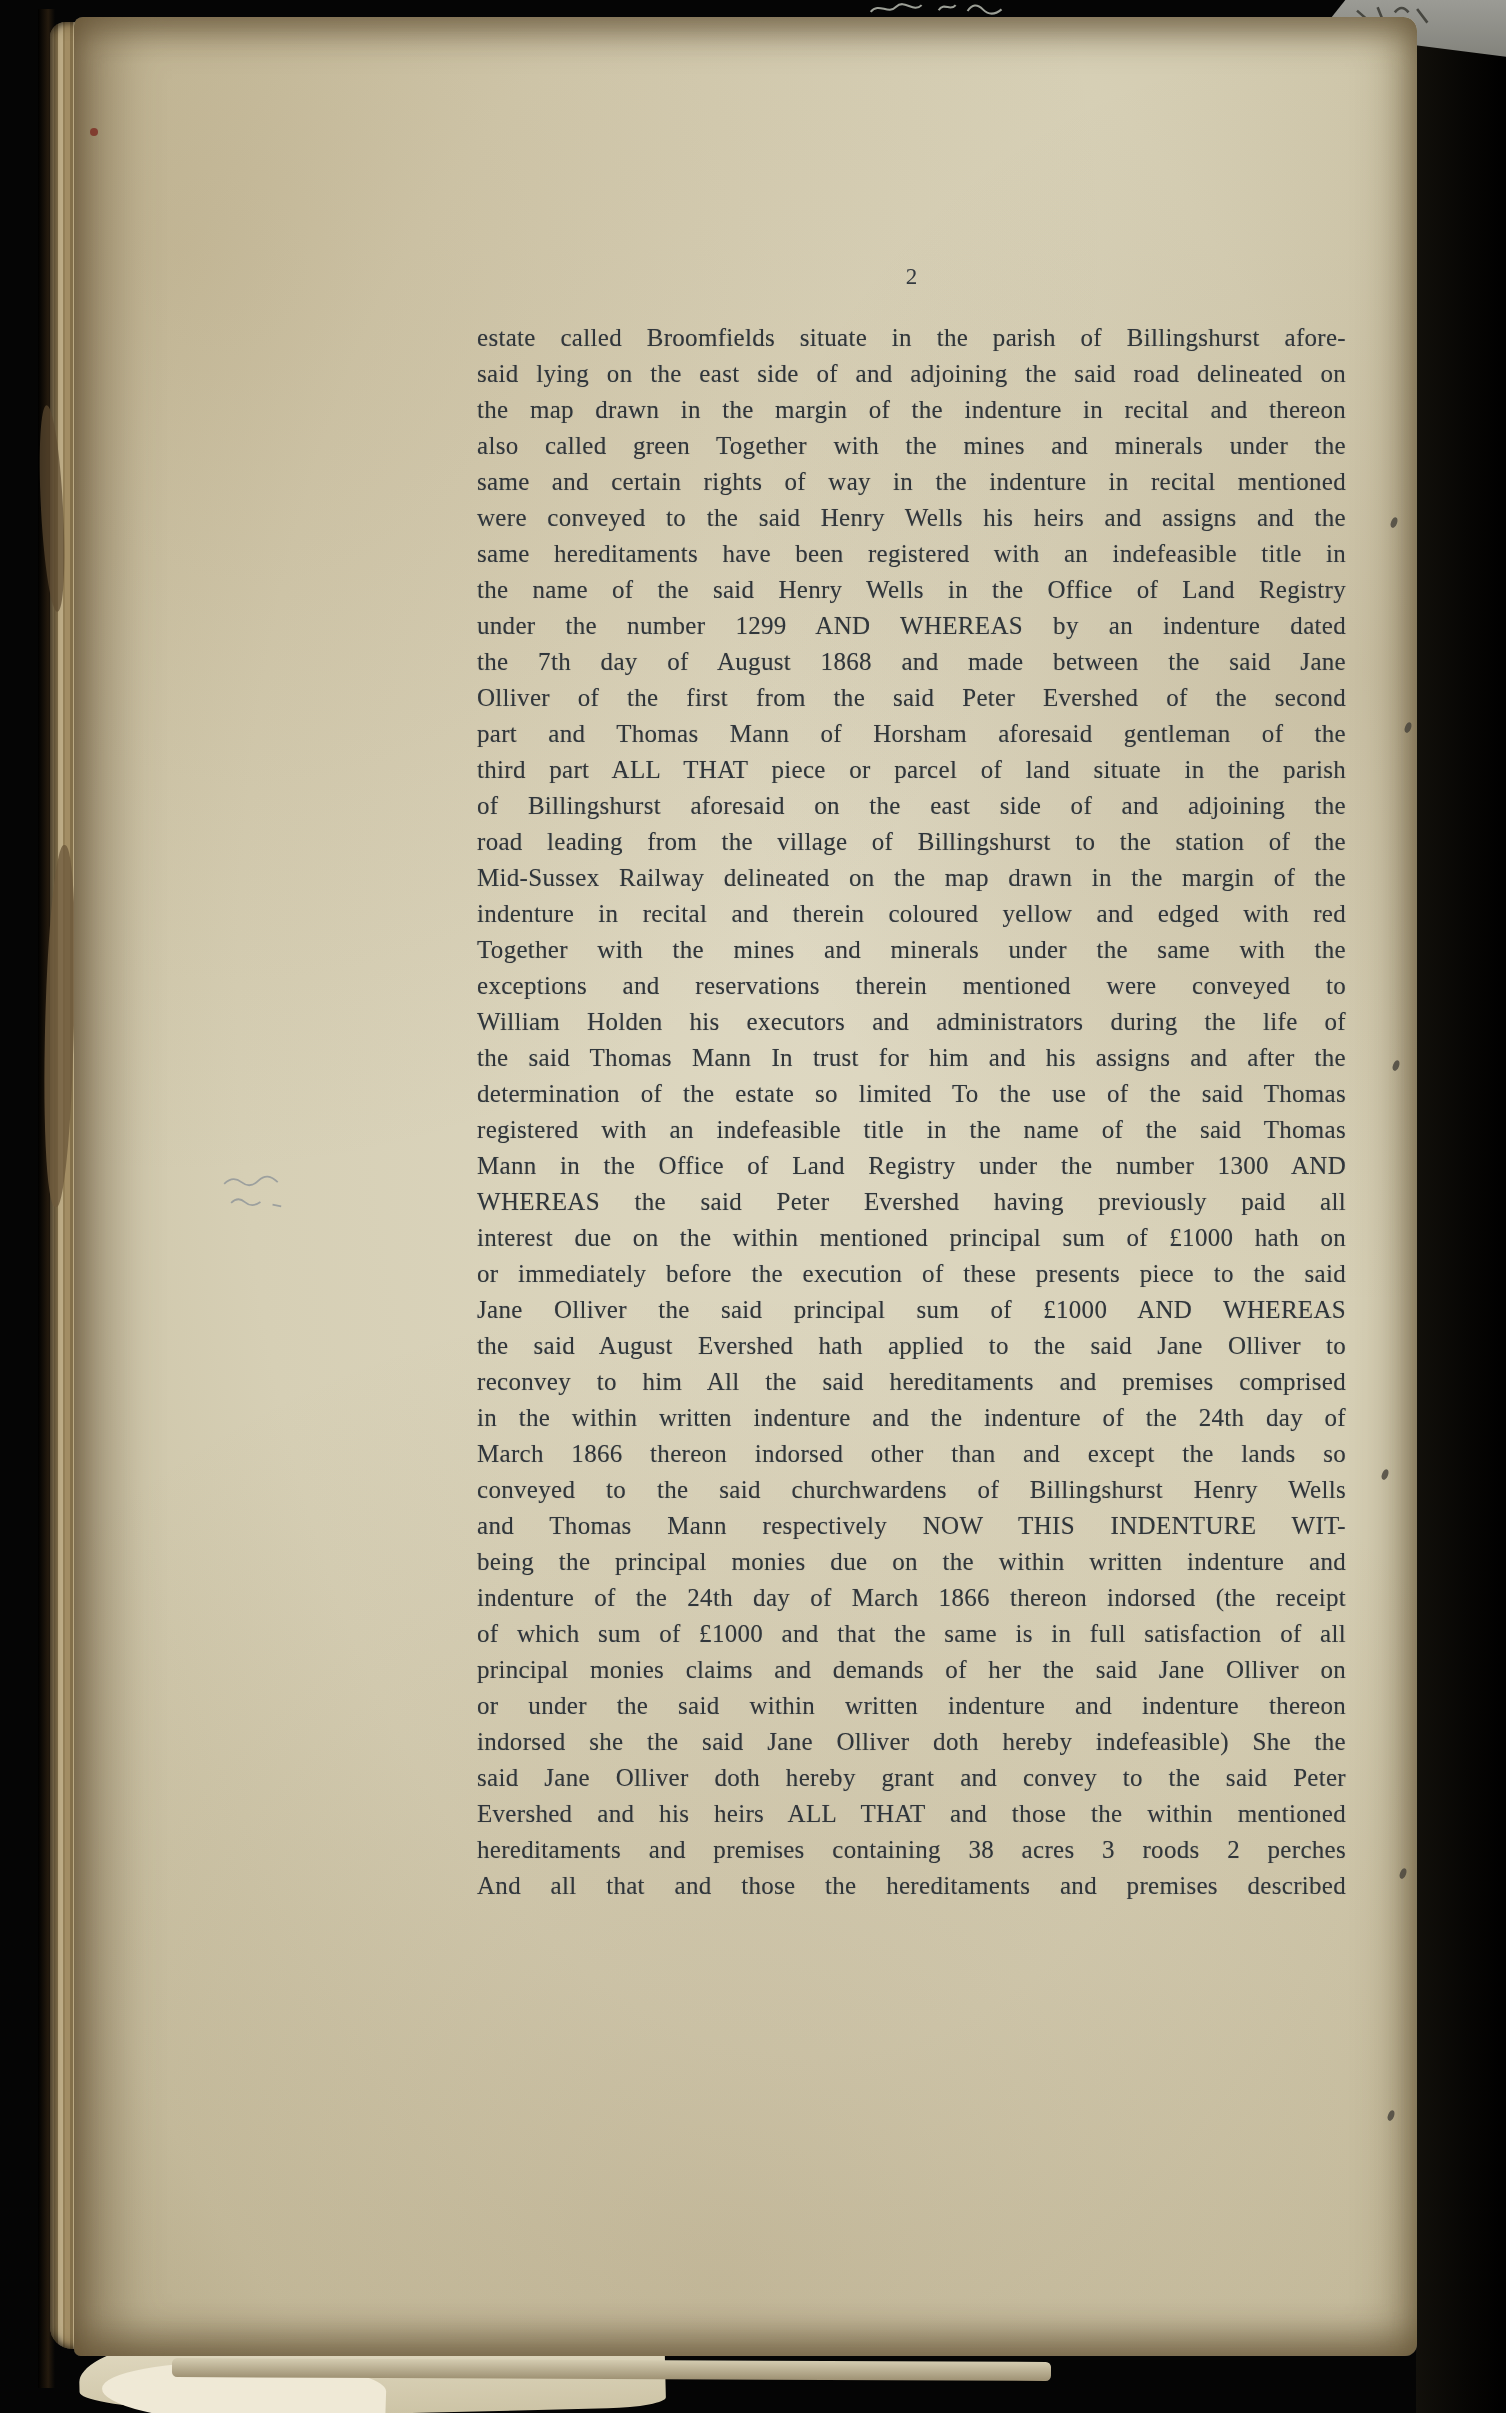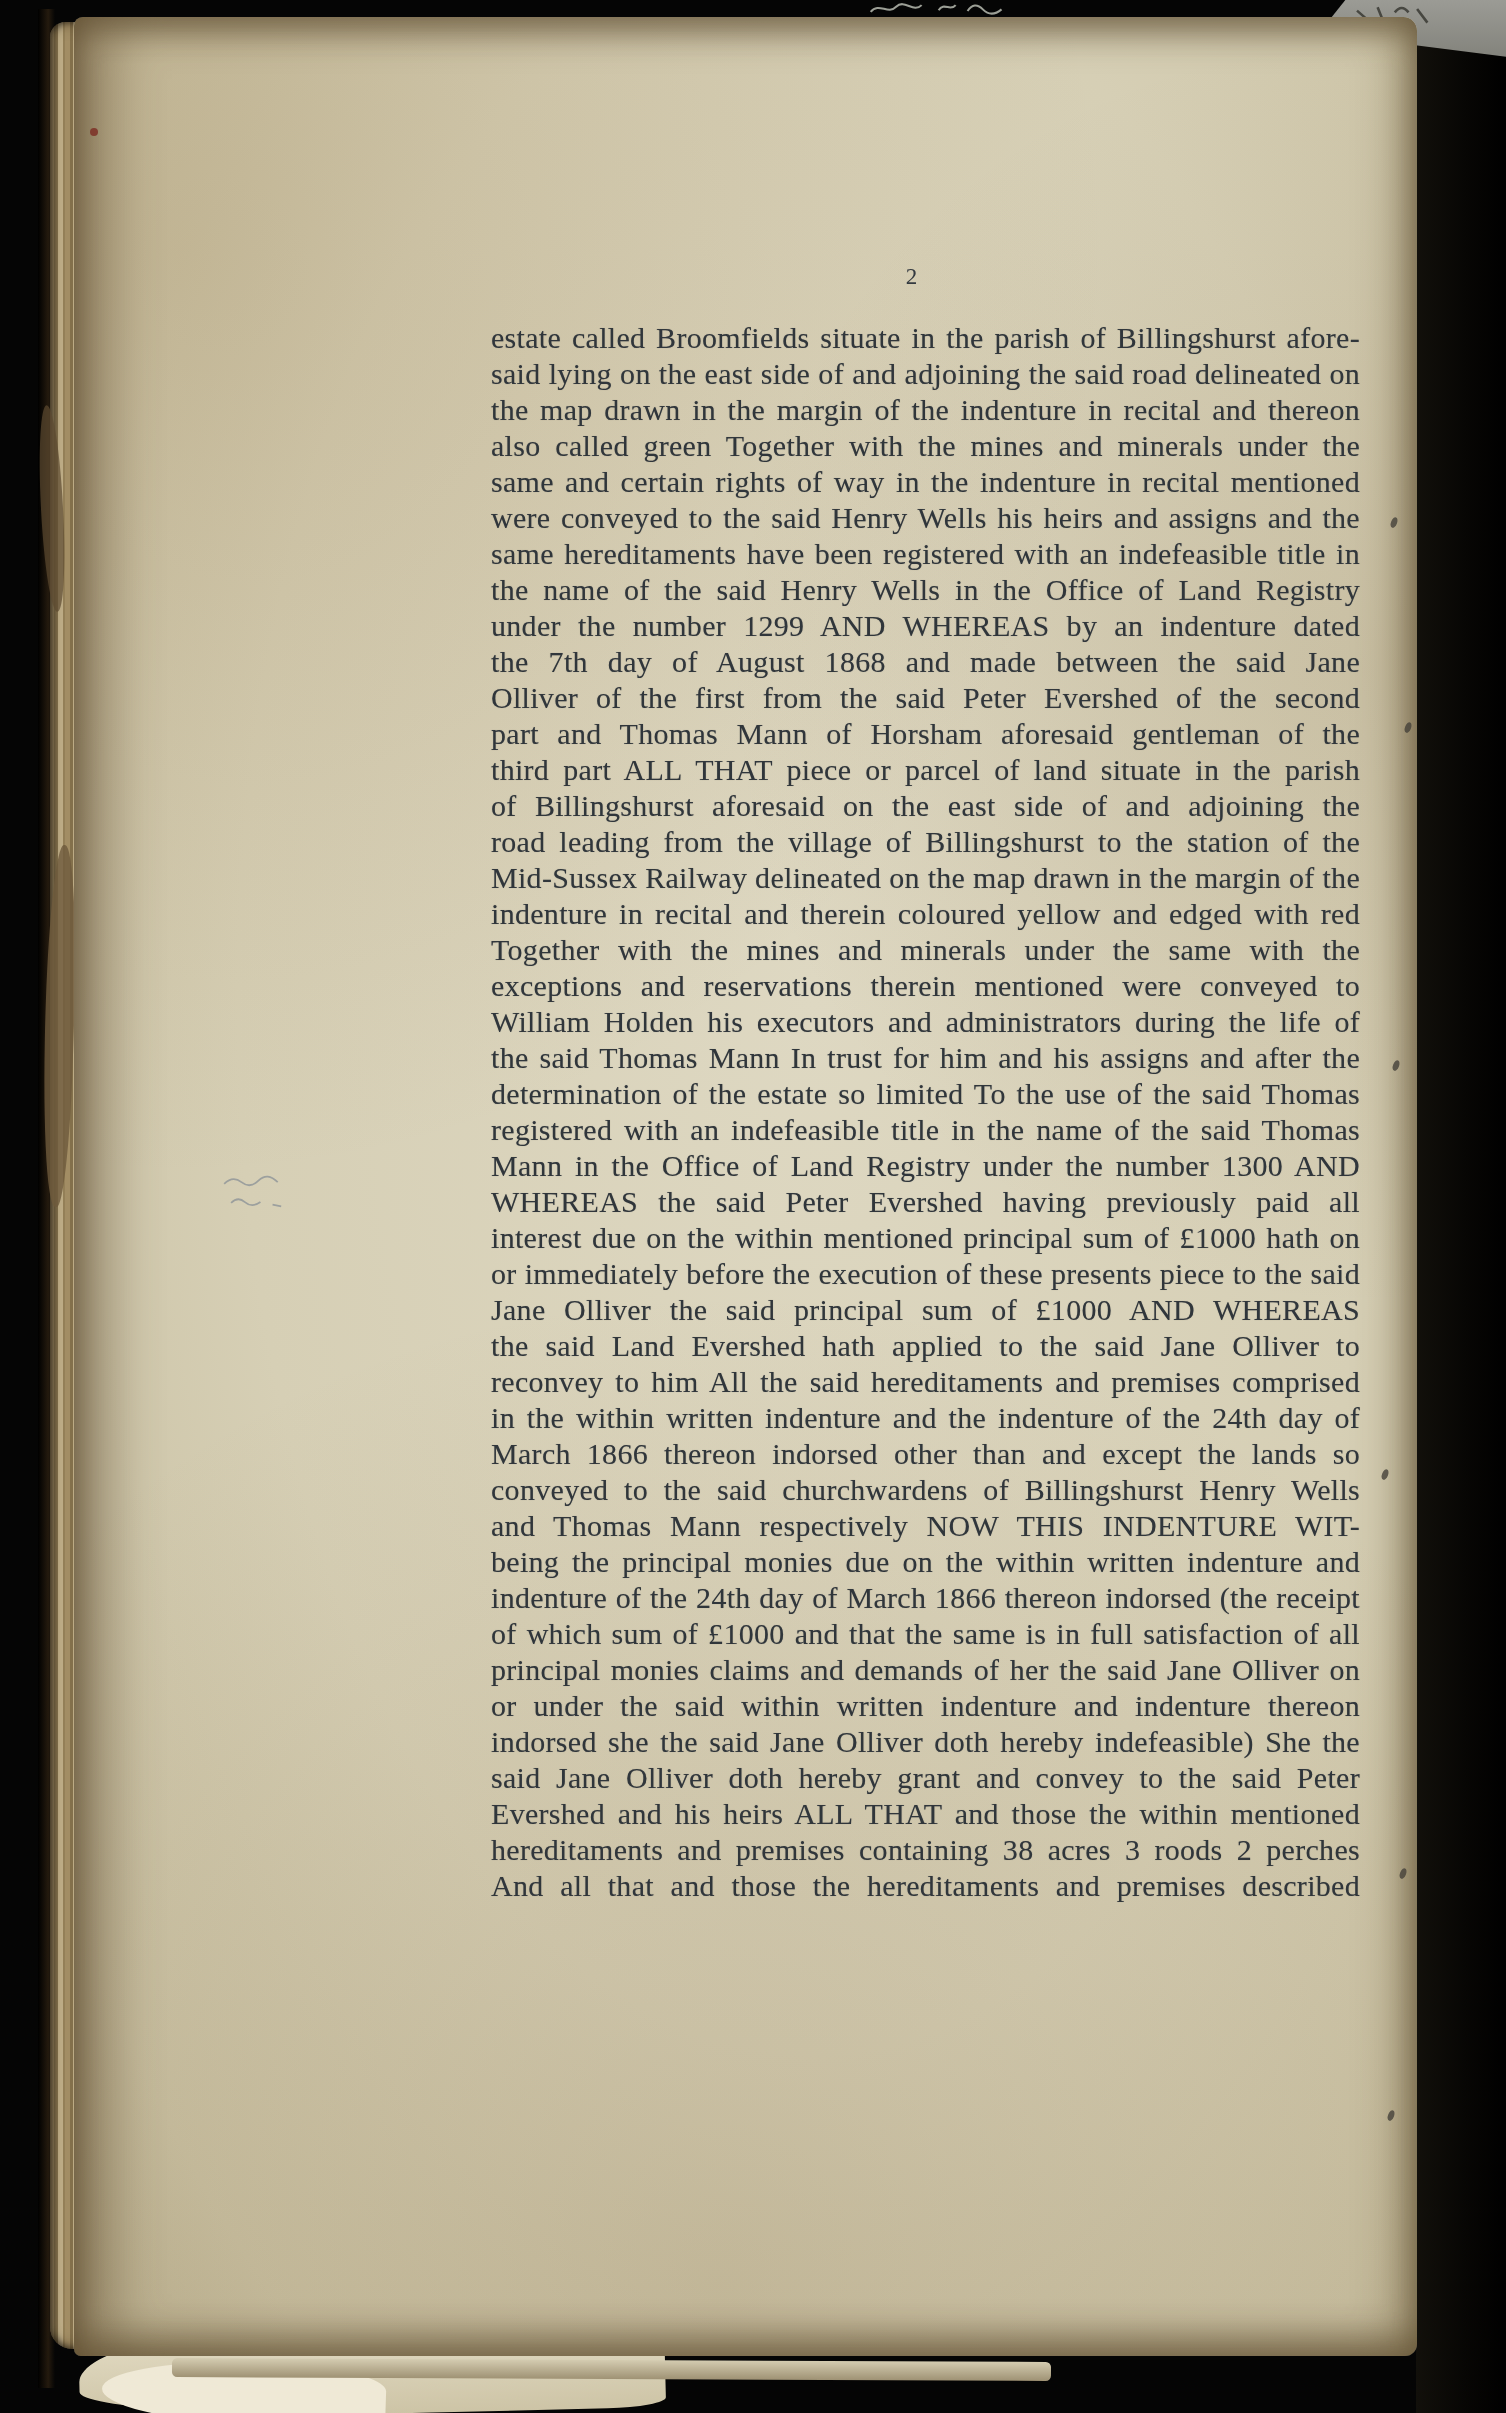--- a/index.html
+++ b/index.html
@@ -47,22 +47,22 @@
     box-shadow:
       inset 36px 0 52px rgba(85,65,35,.45),
       inset -22.4px 0 41px rgba(95,78,45,.38),
       inset 0 15.5px 26px rgba(70,52,28,.35),
       inset 0 -19px 31px rgba(80,62,34,.4);}
 
   .page-number{position:absolute;left:403px;top:247px;width:869px;text-align:center;
     font-size:23px;color:#343a40;}
 
   .text-block{position:absolute;left:403px;top:303px;width:869px;
-    font-size:30px;color:#30363b;letter-spacing:0.3px;
-    text-shadow:0 0 0.9px rgba(45,50,56,.35);margin-left:14px;}
+    font-size:25px;color:#30363b;letter-spacing:0.3px;
+    text-shadow:0 0 0.9px rgba(45,50,56,.35);}
   .text-line{height:36px;line-height:36px;white-space:normal;
     text-align:justify;text-align-last:justify;}
 
   
   .marginalia{position:absolute;left:145px;top:1153px;opacity:.55;}
 
   
   .speck{position:absolute;width:6px;height:11.2px;background:#45413a;border-radius:50%;
     transform:rotate(22deg);opacity:.8;}
   .speck-red{position:absolute;left:90px;top:128px;width:7.8px;height:7.8px;background:#7d3026;
@@ -121,21 +121,21 @@
         <div class="text-line">exceptions and reservations therein mentioned were conveyed to</div>
         <div class="text-line">William Holden his executors and administrators during the life of</div>
         <div class="text-line">the said Thomas Mann In trust for him and his assigns and after the</div>
         <div class="text-line">determination of the estate so limited To the use of the said Thomas</div>
         <div class="text-line">registered with an indefeasible title in the name of the said Thomas</div>
         <div class="text-line">Mann in the Office of Land Registry under the number 1300  AND</div>
         <div class="text-line">WHEREAS the said Peter Evershed having previously paid all</div>
         <div class="text-line">interest due on the within mentioned principal sum of £1000 hath on</div>
         <div class="text-line">or immediately before the execution of these presents piece to the said</div>
         <div class="text-line">Jane Olliver the said principal sum of £1000  AND WHEREAS</div>
-        <div class="text-line">the said Land Evershed hath applied to the said Jane Olliver to</div>
+        <div class="text-line">the said August Evershed hath applied to the said Jane Olliver to</div>
         <div class="text-line">reconvey to him All the said hereditaments and premises comprised</div>
         <div class="text-line">in the within written indenture and the indenture of the 24th day of</div>
         <div class="text-line">March 1866 thereon indorsed other than and except the lands so</div>
         <div class="text-line">conveyed to the said churchwardens of Billingshurst Henry Wells</div>
         <div class="text-line">and Thomas Mann respectively  NOW THIS INDENTURE WIT-</div>
         <div class="text-line">being the principal monies due on the within written indenture and</div>
         <div class="text-line">indenture of the 24th day of March 1866 thereon indorsed (the receipt</div>
         <div class="text-line">of which sum of £1000 and that the same is in full satisfaction of all</div>
         <div class="text-line">principal monies claims and demands of her the said Jane Olliver on</div>
         <div class="text-line">or under the said within written indenture and indenture thereon</div>

